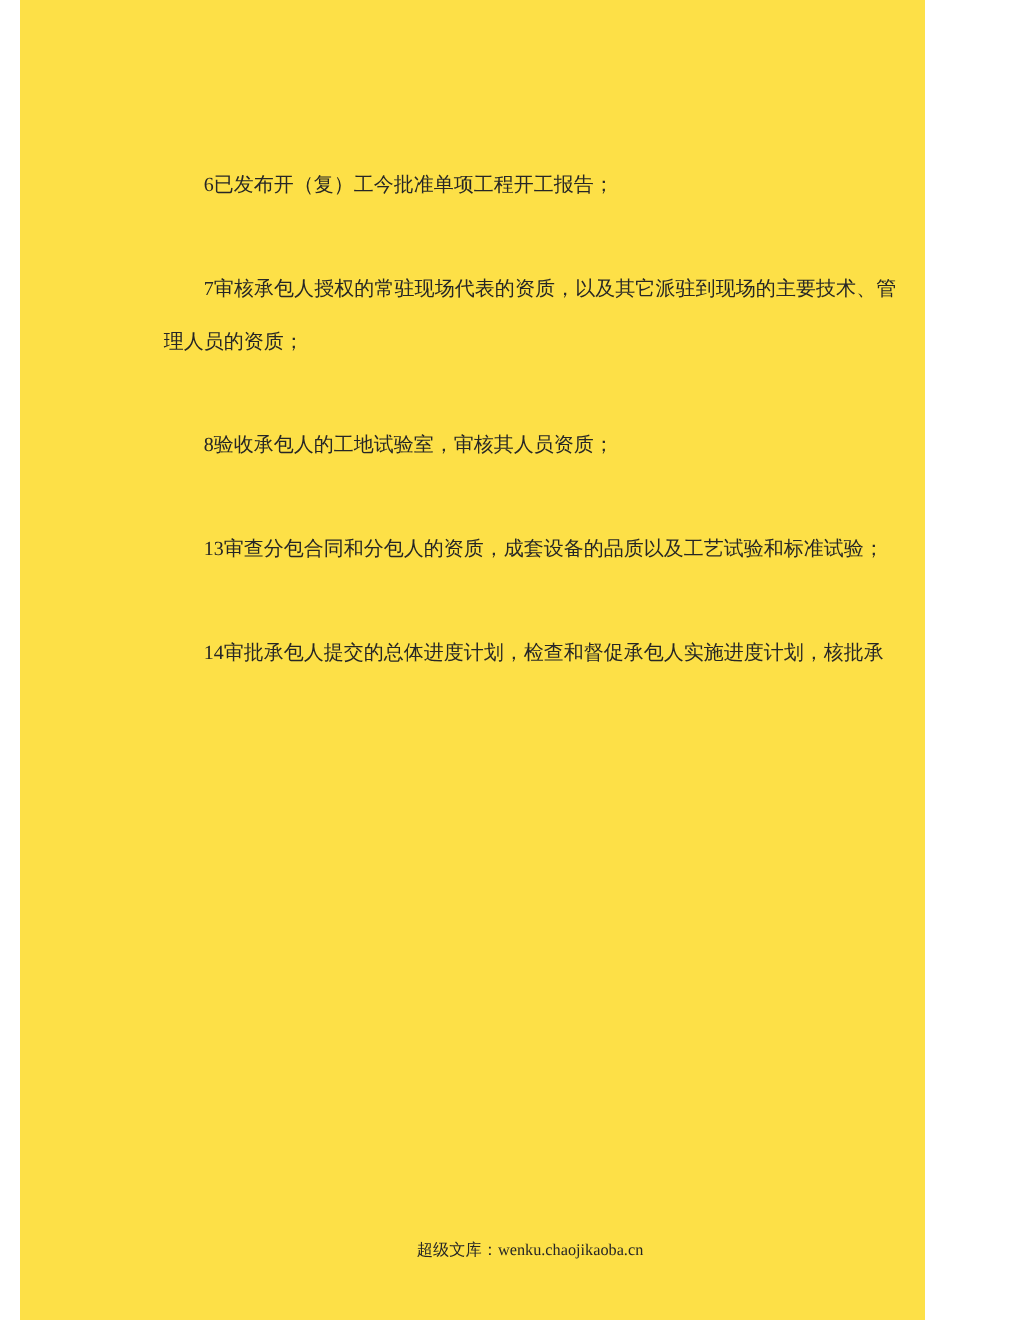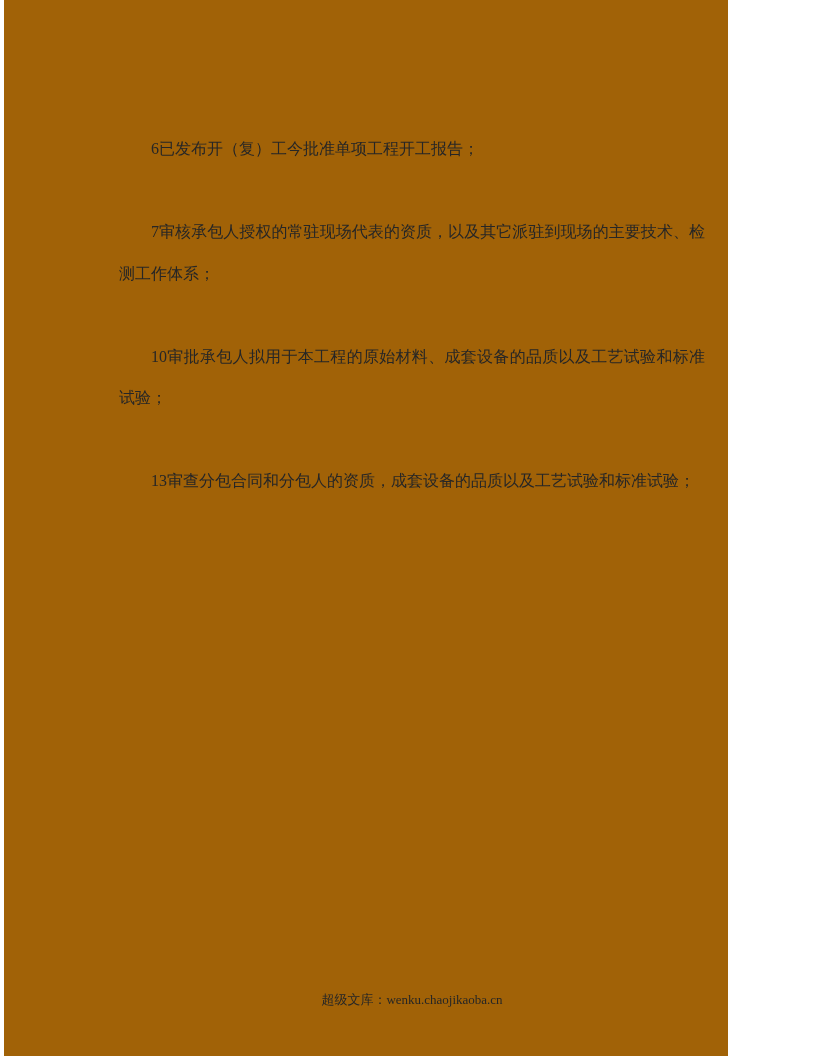--- a/index.html
+++ b/index.html
@@ -10,24 +10,24 @@
   body {
     width: 816px;
     height: 1056px;
     position: relative;
     overflow: hidden;
     font-family: "Liberation Serif", "DejaVu Serif", serif;
     color: #262626;
   }
   .page {
     position: absolute;
-    top: 0; left: 4px;
+    top: 0; left: 16px;
     width: 724px;
     height: 1056px;
-    background: #a16207;
+    background: #fde047;
   }
   .content {
     position: absolute;
     top: 128px;
     left: 115px;
     width: 586px;
   }
   .para {
     font-size: 16px;
     line-height: 41.5px;
@@ -51,18 +51,19 @@
     line-height: 16px;
     color: #262626;
   }
 </style>
 </head>
 <body>
 
 <div class="page">
   <div class="content">
     <p class="para">6已发布开（复）工今批准单项工程开工报告；</p>
-    <p class="para">7审核承包人授权的常驻现场代表的资质，以及其它派驻到现场的主要技术、检测工作体系；</p>
-    <p class="para">10审批承包人拟用于本工程的原始材料、成套设备的品质以及工艺试验和标准试验；</p>
+    <p class="para">7审核承包人授权的常驻现场代表的资质，以及其它派驻到现场的主要技术、管理人员的资质；</p>
+    <p class="para">8验收承包人的工地试验室，审核其人员资质；</p>
     <p class="para">13审查分包合同和分包人的资质，成套设备的品质以及工艺试验和标准试验；</p>
+    <p class="para">14审批承包人提交的总体进度计划，检查和督促承包人实施进度计划，核批承</p>
   </div>
   <div class="footer">超级文库：wenku.chaojikaoba.cn</div>
 </div>
 
 </body></html>

